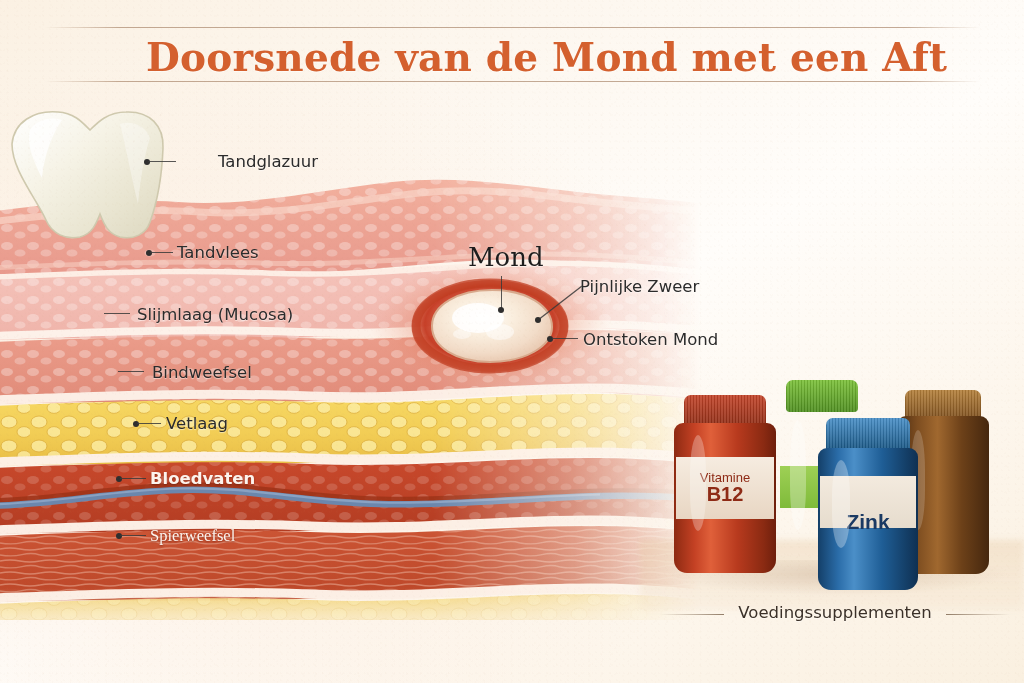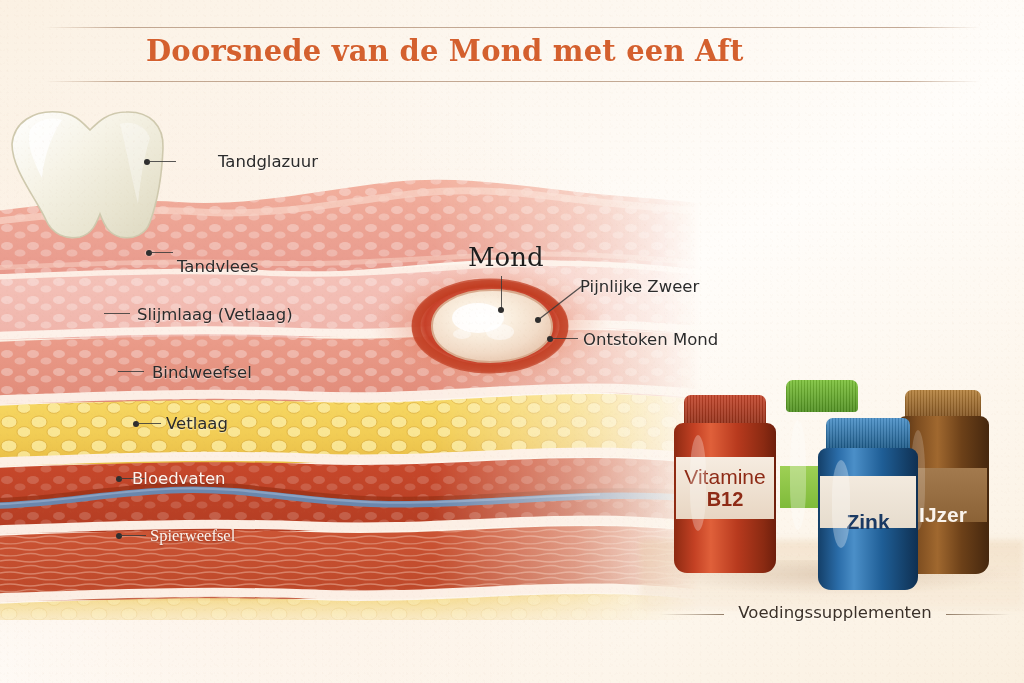--- a/index.html
+++ b/index.html
@@ -27,21 +27,21 @@
   }
 
   
   #titlebar{position:absolute;left:0;top:18px;width:1024px;height:72px;}
   .rule{position:absolute;left:45px;width:935px;height:1px;
         background:linear-gradient(90deg,rgba(190,160,135,0) 0%,rgba(175,142,116,.75) 8%,rgba(175,142,116,.75) 92%,rgba(190,160,135,0) 100%);}
   .rule.top{top:9px;}
   .rule.bot{top:63px;}
   #page-title{
     position:absolute;left:146px;top:16px;
-    font-size:29px;font-weight:bold;letter-spacing:.2px;
+    font-size:39px;font-weight:bold;letter-spacing:.2px;
     color:#d4602e;white-space:nowrap;
     font-family:"DejaVu Serif","Liberation Serif",serif;
     text-shadow:0 1px 0 rgba(255,255,255,.6);
   }
 
   
   #tissue{position:absolute;left:0;top:150px;width:700px;height:470px;}
   #tissue svg{display:block;}
 
   
@@ -61,21 +61,21 @@
   
   #bottles{position:absolute;left:660px;top:368px;width:350px;height:260px;}
   .bottle{position:absolute;}
   .bt-body{position:absolute;left:0;top:0;border-radius:9px 9px 13px 13px;overflow:hidden;}
   .bt-cap{position:absolute;border-radius:7px 7px 4px 4px;}
   .bt-cap::after{content:"";position:absolute;inset:0;border-radius:7px 7px 4px 4px;
     background:repeating-linear-gradient(90deg,rgba(0,0,0,.13) 0 1px,rgba(255,255,255,.13) 1px 3px);
     opacity:.75;}
   .bt-label{position:absolute;display:flex;flex-direction:column;align-items:center;justify-content:center;
             line-height:1.06;text-align:center;}
-  .bt-label .l1{font-size:21px;}
+  .bt-label .l1{font-size:13px;}
   .bt-label .l2{font-size:20px;font-weight:bold;}
   .bt-label .solo{font-size:21px;font-weight:bold;margin-top:40px;}
   .gloss{position:absolute;border-radius:50%/40%;pointer-events:none;}
 
   #caption-wrap{position:absolute;left:660px;top:595px;width:350px;height:26px;margin-top:8px;}
   #supp-caption{position:absolute;left:0;right:0;top:0;text-align:center;
     font-size:16.5px;color:#3a3028;
     font-family:"DejaVu Sans","Liberation Sans",sans-serif;
     text-shadow:0 1px 1px rgba(255,255,255,.6);}
   .capline{position:absolute;top:11px;height:1px;width:64px;
@@ -256,35 +256,35 @@
   </div>
 
   <div>
 
     <span class="dot" style="left:144px;top:159px;"></span>
     <span class="lead" style="left:148px;top:161px;width:28px;"></span>
     <span class="lbl" style="left:182px;top:152px;margin-left:36px;">Tandglazuur</span>
 
     <span class="dot" style="left:146px;top:250px;"></span>
     <span class="lead" style="left:150px;top:252px;width:23px;"></span>
-    <span class="lbl" style="left:177px;top:243px;margin-top:14px;">Tandvlees</span>
+    <span class="lbl" style="left:177px;top:243px;">Tandvlees</span>
 
     <span class="lead" style="left:104px;top:313px;width:26px;"></span>
-    <span class="lbl" style="left:137px;top:305px;">Slijmlaag (Vetlaag)</span>
+    <span class="lbl" style="left:137px;top:305px;">Slijmlaag (Mucosa)</span>
 
     <span class="lead" style="left:118px;top:371px;width:26px;"></span>
     <span class="lbl" style="left:152px;top:363px;">Bindweefsel</span>
 
     <span class="dot" style="left:133px;top:421px;"></span>
     <span class="lead" style="left:137px;top:423px;width:24px;"></span>
     <span class="lbl" style="left:166px;top:414px;">Vetlaag</span>
 
     <span class="dot" style="left:116px;top:476px;"></span>
     <span class="lead" style="left:120px;top:478px;width:26px;"></span>
-    <span class="lbl onred" style="left:132px;top:469px;">Bloedvaten</span>
+    <span class="lbl onred" style="left:150px;top:469px;font-weight:bold;">Bloedvaten</span>
 
     <span class="dot" style="left:116px;top:533px;"></span>
     <span class="lead" style="left:120px;top:535px;width:26px;"></span>
     <span class="lbl onred" style="left:150px;top:526px;font-family:Liberation Serif, serif;">Spierweefsel</span>
   </div>
 
   <div>
     <span class="lbl big" style="left:468px;top:242px;">Mond</span>
     <span class="leadv" style="left:501px;top:276px;height:33px;"></span>
     <span class="dot" style="left:498px;top:307px;"></span>
@@ -310,23 +310,20 @@
       <div class="bt-body" style="left:0;top:28px;width:88px;height:162px;background:linear-gradient(90deg,#3f7a18 0%,#6eb52f 24%,#8ccb4a 42%,#5f a021 62%,#4a8a1d 82%,#39700f 100%);"></div>
       <div class="bt-label" style="left:2px;top:86px;width:84px;height:42px;background:linear-gradient(180deg,#9ed055,#7fbb3a);color:#2e5c12;">
         <span class="solo"></span>
       </div>
       <div class="gloss" style="left:12px;top:40px;width:16px;height:110px;background:rgba(255,255,255,.3);"></div>
     </div>
 
     <div class="bottle" style="left:237px;top:22px;width:92px;height:184px;z-index:1;">
       <div class="bt-cap" style="left:8px;top:0;width:76px;height:30px;background:linear-gradient(180deg,#b5813c,#7d4f1e);"></div>
       <div class="bt-body" style="left:0;top:26px;width:92px;height:158px;background:linear-gradient(90deg,#4a2a10 0%,#7d4d20 22%,#a0682f 44%,#6d4119 70%,#45270e 100%);"></div>
-      <div class="bt-label" style="left:2px;top:78px;width:88px;height:54px;background:linear-gradient(180deg,#a3apply,#8c6337);background:linear-gradient(180deg,#a37a4e,#8b6236);color:#fbf4ec;">
-        <span class="solo">IJzer</span>
-      </div>
       <div class="gloss" style="left:14px;top:40px;width:14px;height:100px;background:rgba(255,255,255,.18);"></div>
     </div>
 
     <div class="bottle" style="left:14px;top:27px;width:102px;height:178px;z-index:3;">
       <div class="bt-cap" style="left:10px;top:0;width:82px;height:32px;background:linear-gradient(180deg,#c4452a,#8e2d16);"></div>
       <div class="bt-body" style="left:0;top:28px;width:102px;height:150px;background:linear-gradient(90deg,#8d2a12 0%,#c44124 20%,#e0603a 36%,#b83a1e 62%,#8a2a12 88%,#6e1f0c 100%);"></div>
       <div class="bt-label" style="left:2px;top:62px;width:98px;height:62px;background:linear-gradient(180deg,#f6ece0,#e8d6c3);color:#8e2b16;">
         <span class="l1">Vitamine</span>
         <span class="l2">B12</span>
       </div>

